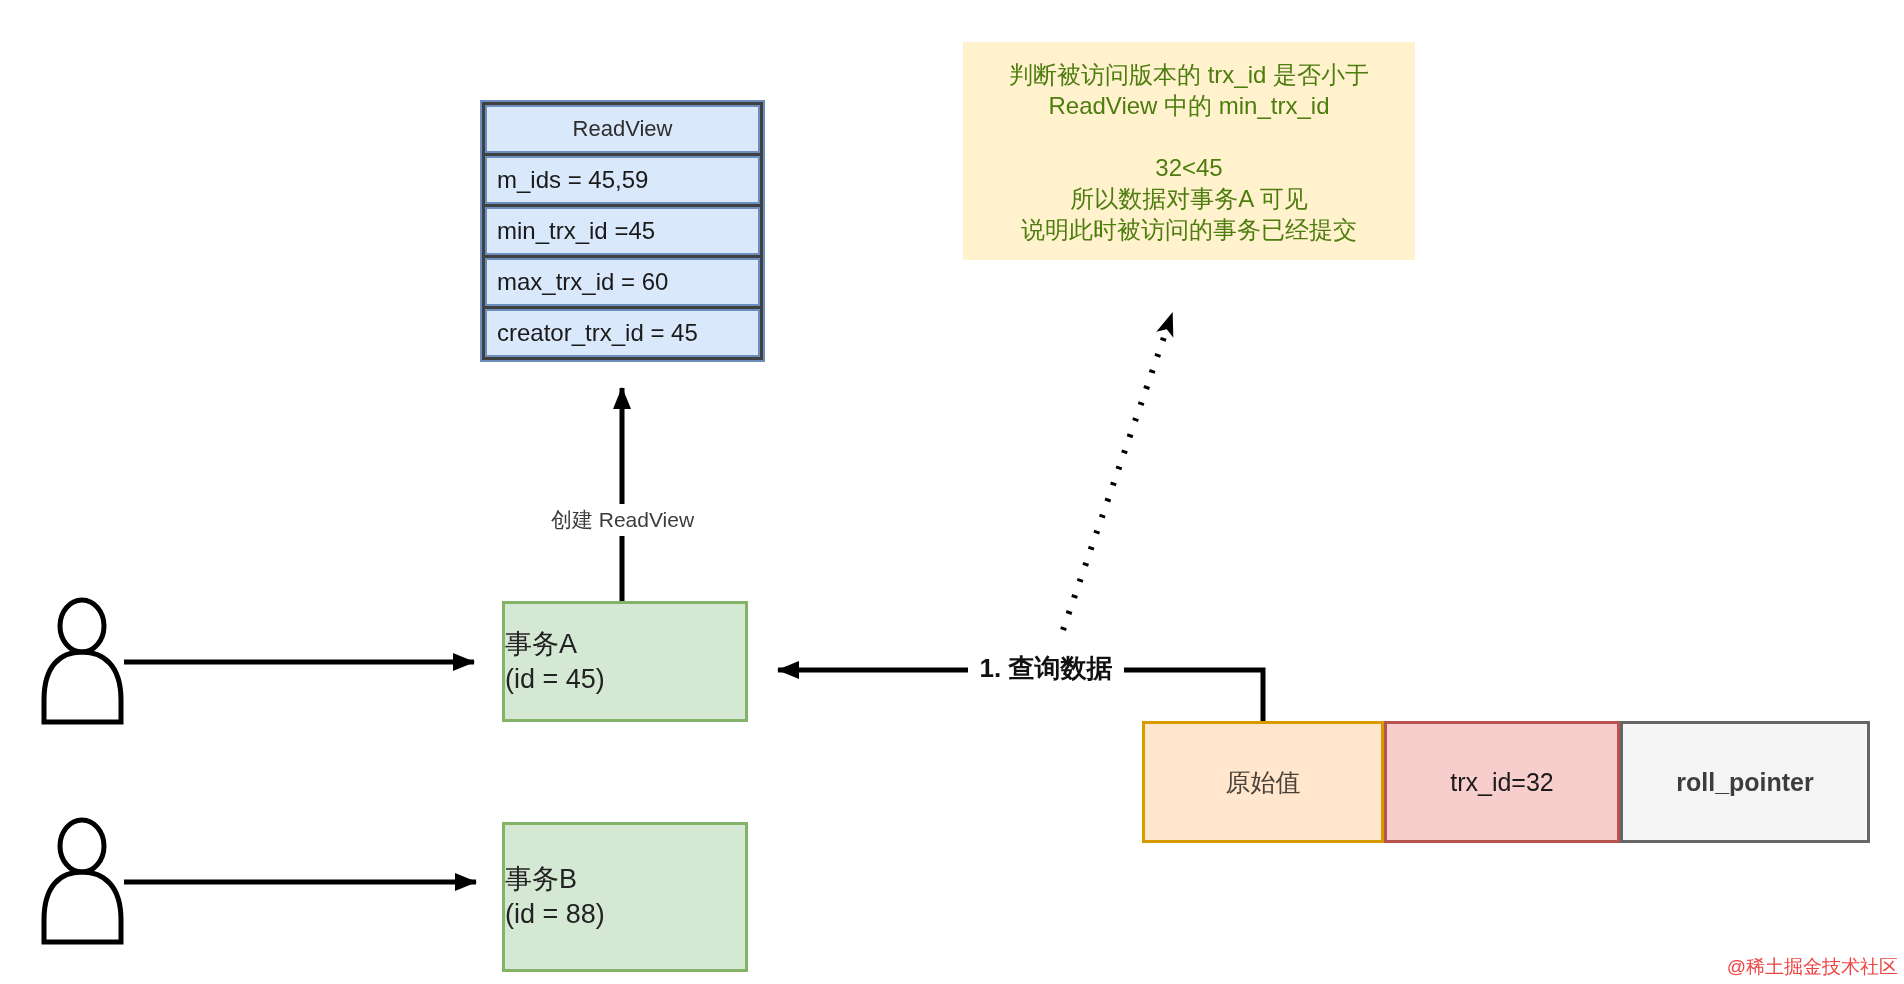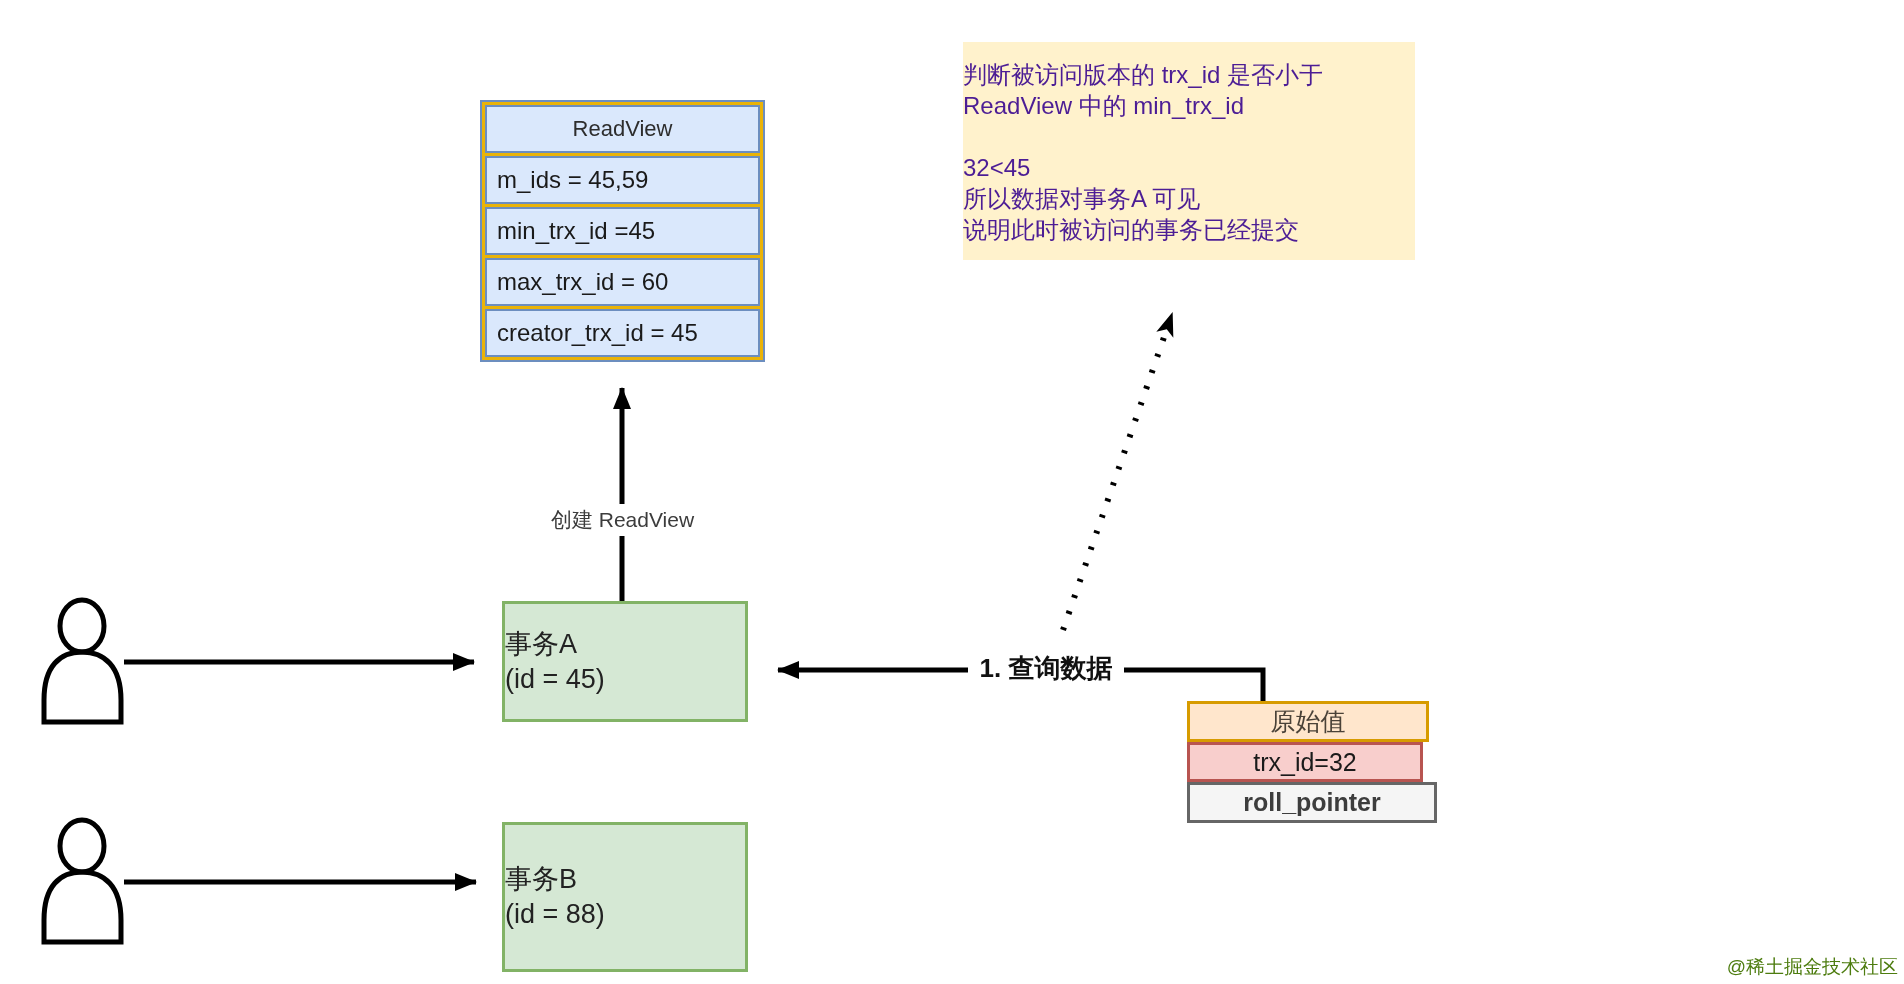--- a/index.html
+++ b/index.html
@@ -7,71 +7,71 @@
     position:relative;
     width:1904px;height:984px;
     background:#ffffff;
     overflow:hidden;
     font-family:"Liberation Sans", sans-serif;
     color:#1a1a1a;
   }
   
   .rv-table{
     position:absolute;left:480px;top:100px;width:285px;
-    border:2px solid #6c8ebf;background:#eab308;
+    border:2px solid #6c8ebf;background:#404040;
     padding:3px;box-sizing:border-box;
   }
   .rv-cell{
     border:2px solid #6c8ebf;background:#dae8fc;
     height:44px;line-height:44px;
     margin-bottom:3px;box-sizing:content-box;
     font-size:24px;padding-left:10px;white-space:nowrap;overflow:hidden;
   }
   .rv-cell:last-child{margin-bottom:0;}
   .rv-header{text-align:center;padding-left:0;font-size:22px;color:#2d2d2d;}
   
   .note-box{
     position:absolute;left:963px;top:42px;width:452px;height:218px;
     background:#fff2cc;box-sizing:border-box;
-    padding-top:17px;color:#4c1d95;
+    padding-top:17px;text-align:center;color:#4d7c0f;
   }
   .note-line{height:31px;line-height:31px;font-size:24px;white-space:nowrap;}
   
   .trx-box{
     position:absolute;left:502px;width:246px;
     background:#d5e8d4;border:3px solid #82b366;box-sizing:border-box;
     display:flex;flex-direction:column;justify-content:center;
     font-size:27px;line-height:35px;color:#222;
   }
   #trx-a{top:601px;height:121px;}
   #trx-b{top:822px;height:150px;}
   
   .edge-label{
     position:absolute;background:#ffffff;text-align:center;
     white-space:nowrap;color:#3c3c3c;
   }
   #lbl-create{left:540px;top:504px;width:165px;height:32px;line-height:32px;font-size:21px;}
   #lbl-query{left:968px;top:649px;width:156px;height:38px;line-height:38px;font-size:26px;font-weight:bold;color:#111;}
   
   .record-row{
-    position:absolute;left:1142px;top:701px;height:122px;
-    display:flex;flex-direction:column;margin-left:45px;
+    position:absolute;left:1142px;top:721px;height:122px;
+    display:flex;flex-direction:row;
   }
   .record-cell{
     box-sizing:border-box;height:122px;
     display:flex;align-items:center;justify-content:center;
     font-size:25px;color:#333;white-space:nowrap;
   }
   .cell-orig{width:242px;background:#ffe6cc;border:3px solid #d79b00;color:#4a4238;}
   .cell-trx{width:236px;background:#f8cecc;border:3px solid #b85450;color:#1a1a1a;}
   .cell-roll{width:250px;background:#f5f5f5;border:3px solid #666666;color:#3d3d3d;font-weight:bold;}
   
   .watermark{
     position:absolute;right:6px;bottom:4px;
-    font-size:19px;color:#4d7c0f;white-space:nowrap;
+    font-size:19px;color:#ef4444;white-space:nowrap;
   }
   
   #overlay{position:absolute;left:0;top:0;width:1904px;height:984px;}
 </style>
 </head>
 <body>
 
 <div id="canvas">
 
   <svg id="overlay" viewBox="0 0 1904 984" xmlns="http://www.w3.org/2000/svg">

